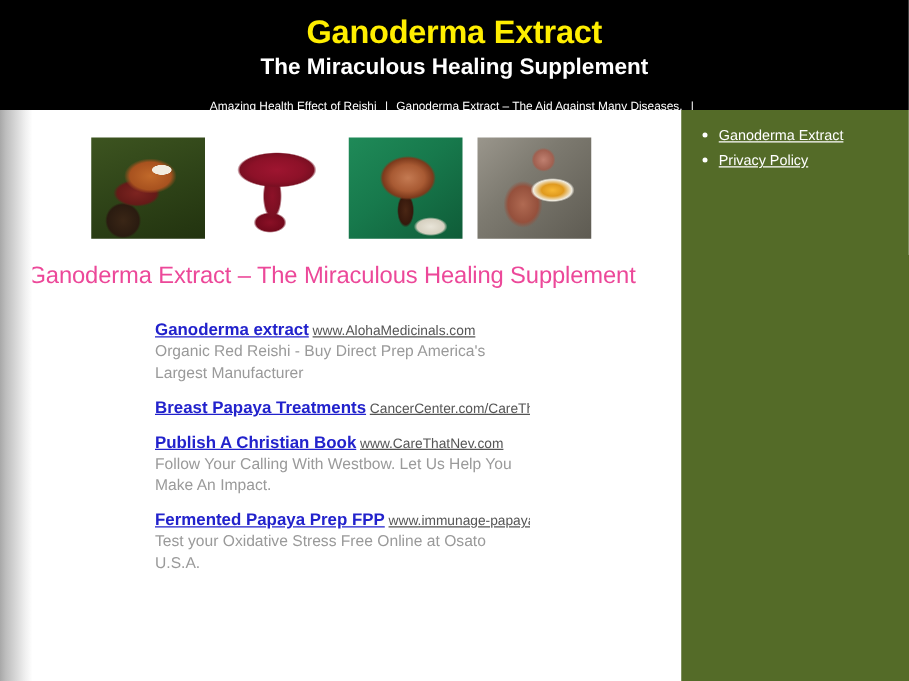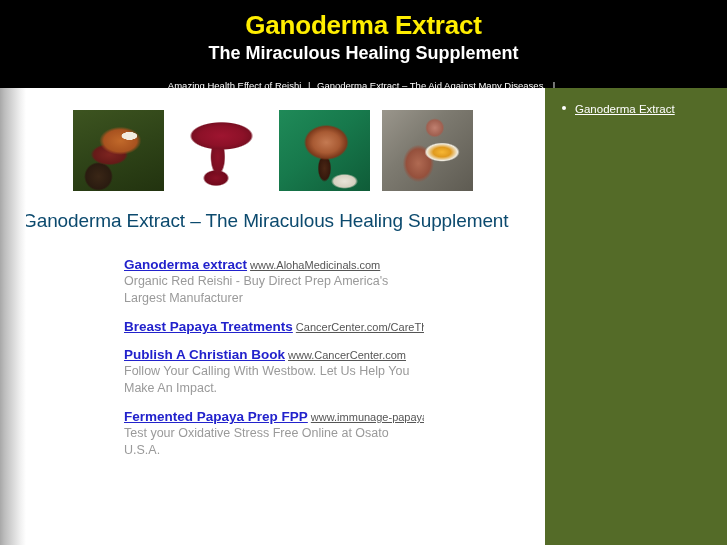--- a/index.html
+++ b/index.html
@@ -172,21 +172,21 @@
       linear-gradient(135deg, #9a968c 0%, #7d7a70 40%, #5e5b52 100%);
   }
 
   
   .page-heading {
     position: absolute;
     left: 22px;
     top: 122px;
     font-size: 19px;
     font-weight: normal;
-    color: #0c4a6e;
+    color: #ec4899;
     margin: 0;
     font-family: "Liberation Sans", sans-serif;
     letter-spacing: -0.1px;
   }
 
   
   .ad-block {
     position: absolute;
     left: 124px;
     top: 168px;
@@ -260,37 +260,40 @@
       </div>
 
       <div class="ad-item">
         <div class="ad-head">
           <a href="#" class="ad-title">Breast Papaya Treatments</a><a href="#" class="ad-url">CancerCenter.com/CareThatNev</a>
         </div>
       </div>
 
       <div class="ad-item">
         <div class="ad-head">
-          <a href="#" class="ad-title">Publish A Christian Book</a><a href="#" class="ad-url">www.CancerCenter.com</a>
+          <a href="#" class="ad-title">Publish A Christian Book</a><a href="#" class="ad-url">www.CareThatNev.com</a>
         </div>
         <div class="ad-desc">Follow Your Calling With Westbow. Let Us Help You Make An Impact.</div>
       </div>
 
       <div class="ad-item">
         <div class="ad-head">
           <a href="#" class="ad-title">Fermented Papaya Prep FPP</a><a href="#" class="ad-url">www.immunage-papayaheal</a>
         </div>
         <div class="ad-desc">Test your Oxidative Stress Free Online at Osato U.S.A.</div>
       </div>
 
     </div>
 
   </div>
 
   <div class="sidebar">
     <ul>
       <li>
         <a href="#">Ganoderma Extract</a>
       </li>
+      <li>
+        <a href="#">Privacy Policy</a>
+      </li>
     </ul>
   </div>
 
 </div>
 
 </body></html>

